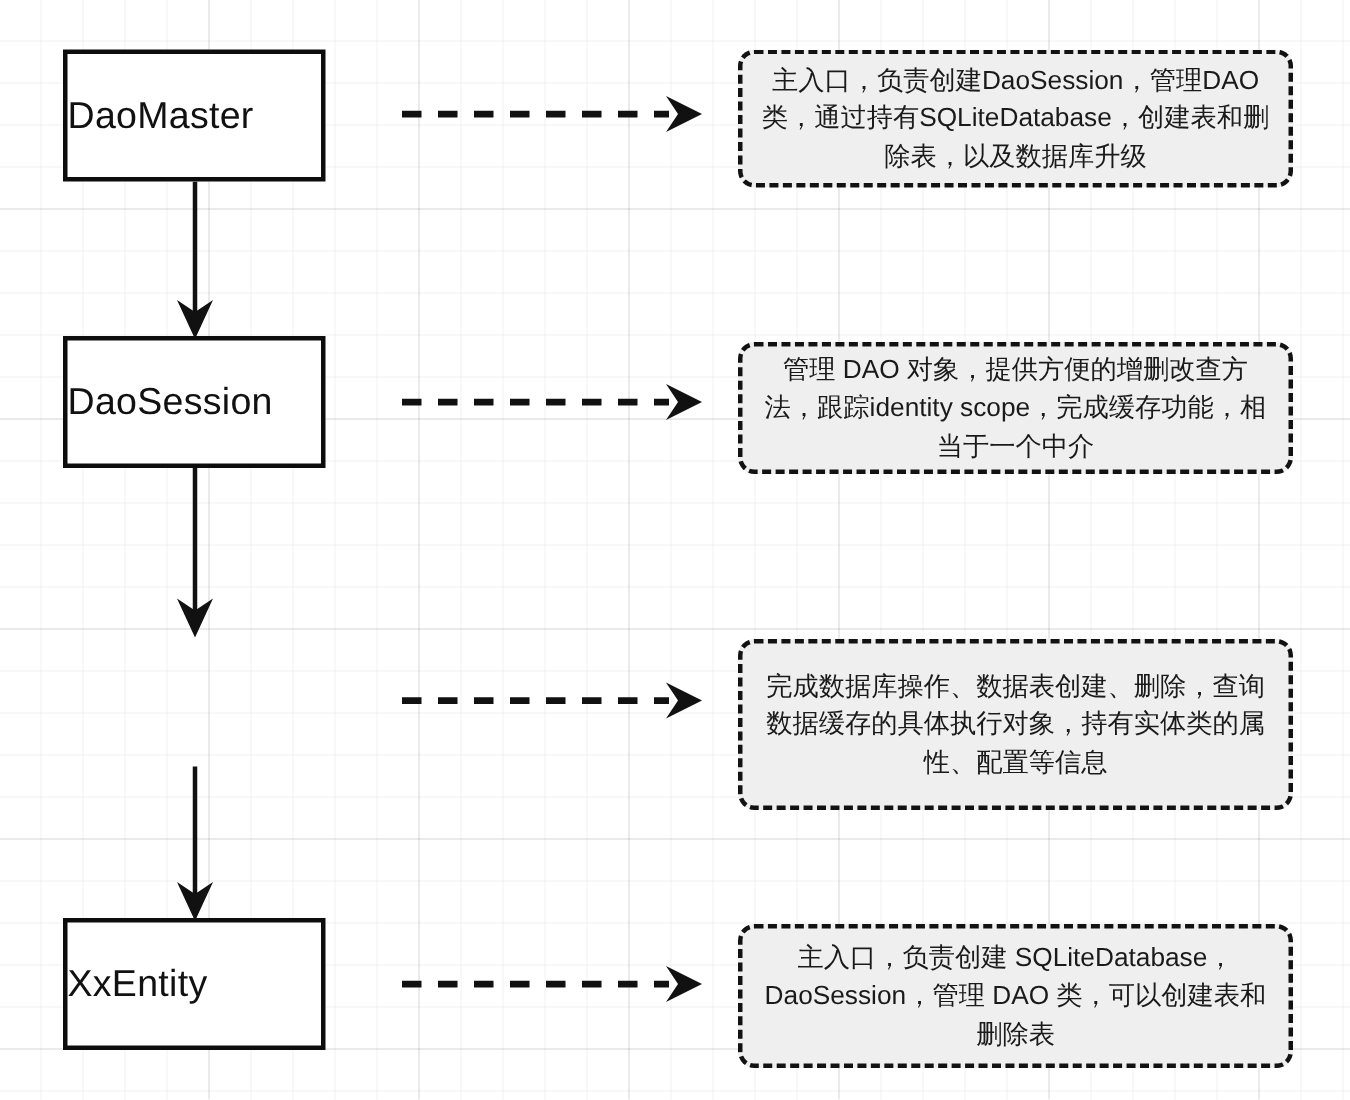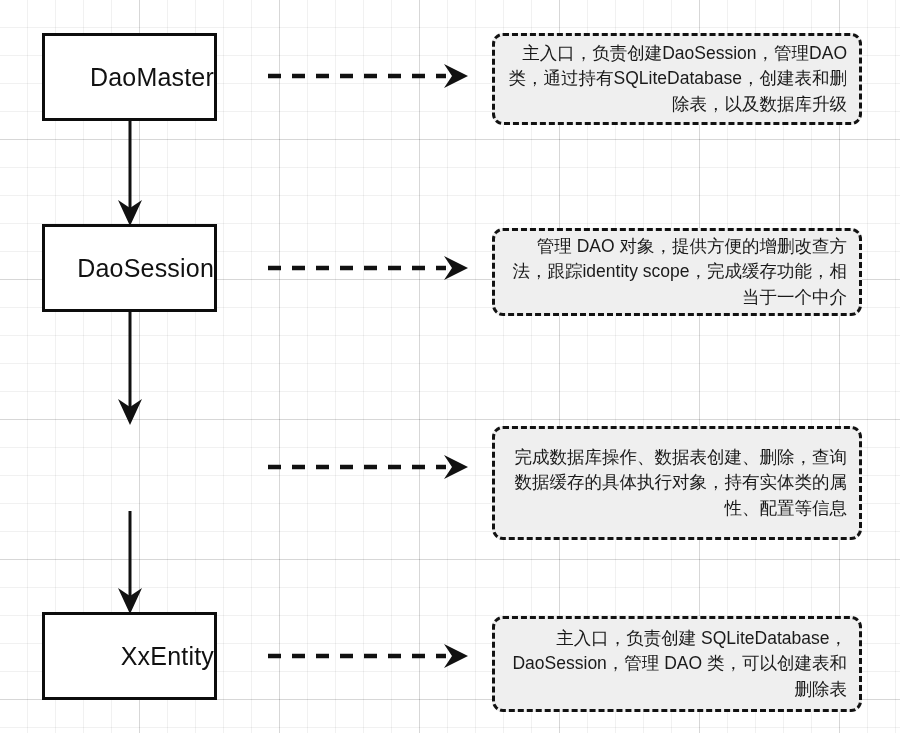--- a/index.html
+++ b/index.html
@@ -40,21 +40,21 @@
   .node {
     position: absolute;
     left: 42px;
     width: 175px;
     height: 88px;
     box-sizing: border-box;
     background: #ffffff;
     border: 3px solid #0d0d0d;
     display: flex;
     align-items: center;
-    justify-content: flex-end;
+    justify-content: flex-start;
   }
   .node-label {
     font-size: 25px;
     line-height: 1;
     color: #111111;
     letter-spacing: 0.2px;
     white-space: nowrap;
   }
   #node-0 { top: 33px; }
   #node-1 { top: 224px; }
@@ -72,21 +72,21 @@
     border-radius: 11px;
     padding: 8px 12px;
     display: flex;
     align-items: center;
     justify-content: center;
   }
   .note-text {
     font-size: 17.5px;
     line-height: 1.45;
     color: #1a1a1a;
-    text-align: right;
+    text-align: center;
     word-break: break-word;
   }
   #note-0 { top: 33px;  height: 92px; }
   #note-1 { top: 228px; height: 88px; }
   #note-2 { top: 426px; height: 114px; }
   #note-3 { top: 616px; height: 96px; }
 
   
   #connectors {
     position: absolute;

